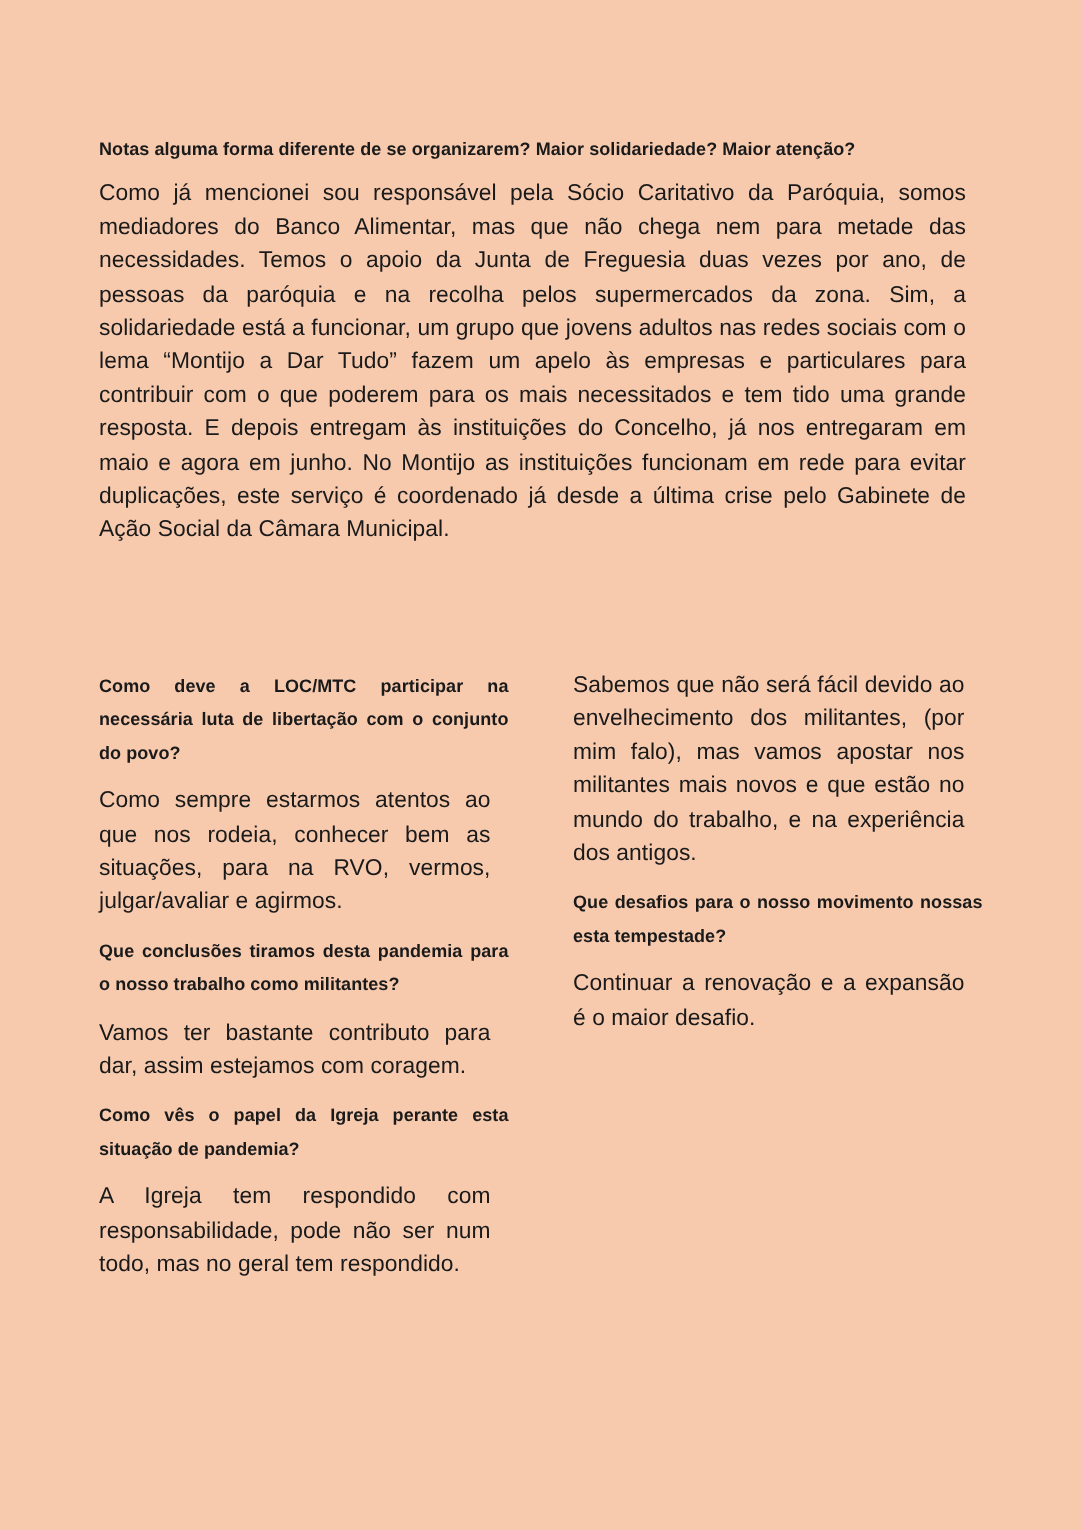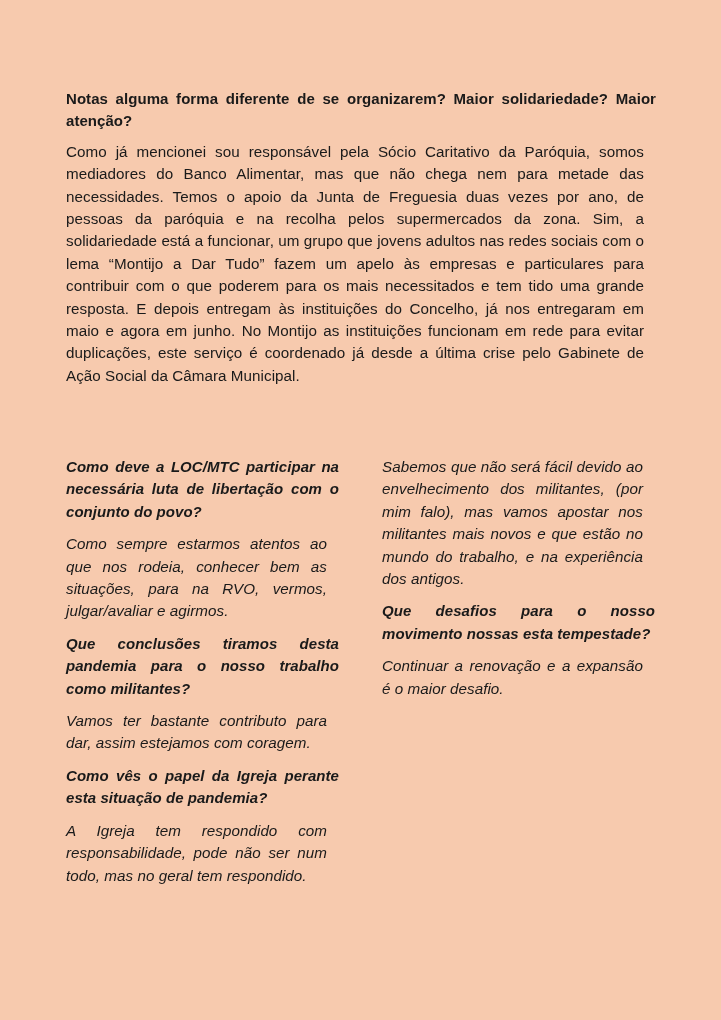--- a/index.html
+++ b/index.html
@@ -21,38 +21,37 @@
       width: 721px; height: 1020px;
     }
     .top-section {
       position: absolute;
       left: 66px;
       top: 88px;
       width: 590px;
     }
     .q {
       font-weight: bold;
-      font-size: 15px;
+      font-size: 12px;
       line-height: 22.4px;
       text-align: justify;
       margin: 0 0 8px 0;
       letter-spacing: 0.05px;
     }
     .a {
       font-size: 15.2px;
       line-height: 22.4px;
       text-align: justify;
       margin: 0 12px 8px 0;
       letter-spacing: 0.05px;
     }
     .col {
       position: absolute;
-      top: 456px;
+      top: 446px;
       width: 273px;
-      font-style: italic;
     }
     .col-left { left: 66px; }
     .col-right { left: 382px; }
     .col .q { margin-bottom: 10px; }
     .col .a { margin-bottom: 10px; }
   </style>
 </head>
 <body>
 
 <div class="page">

